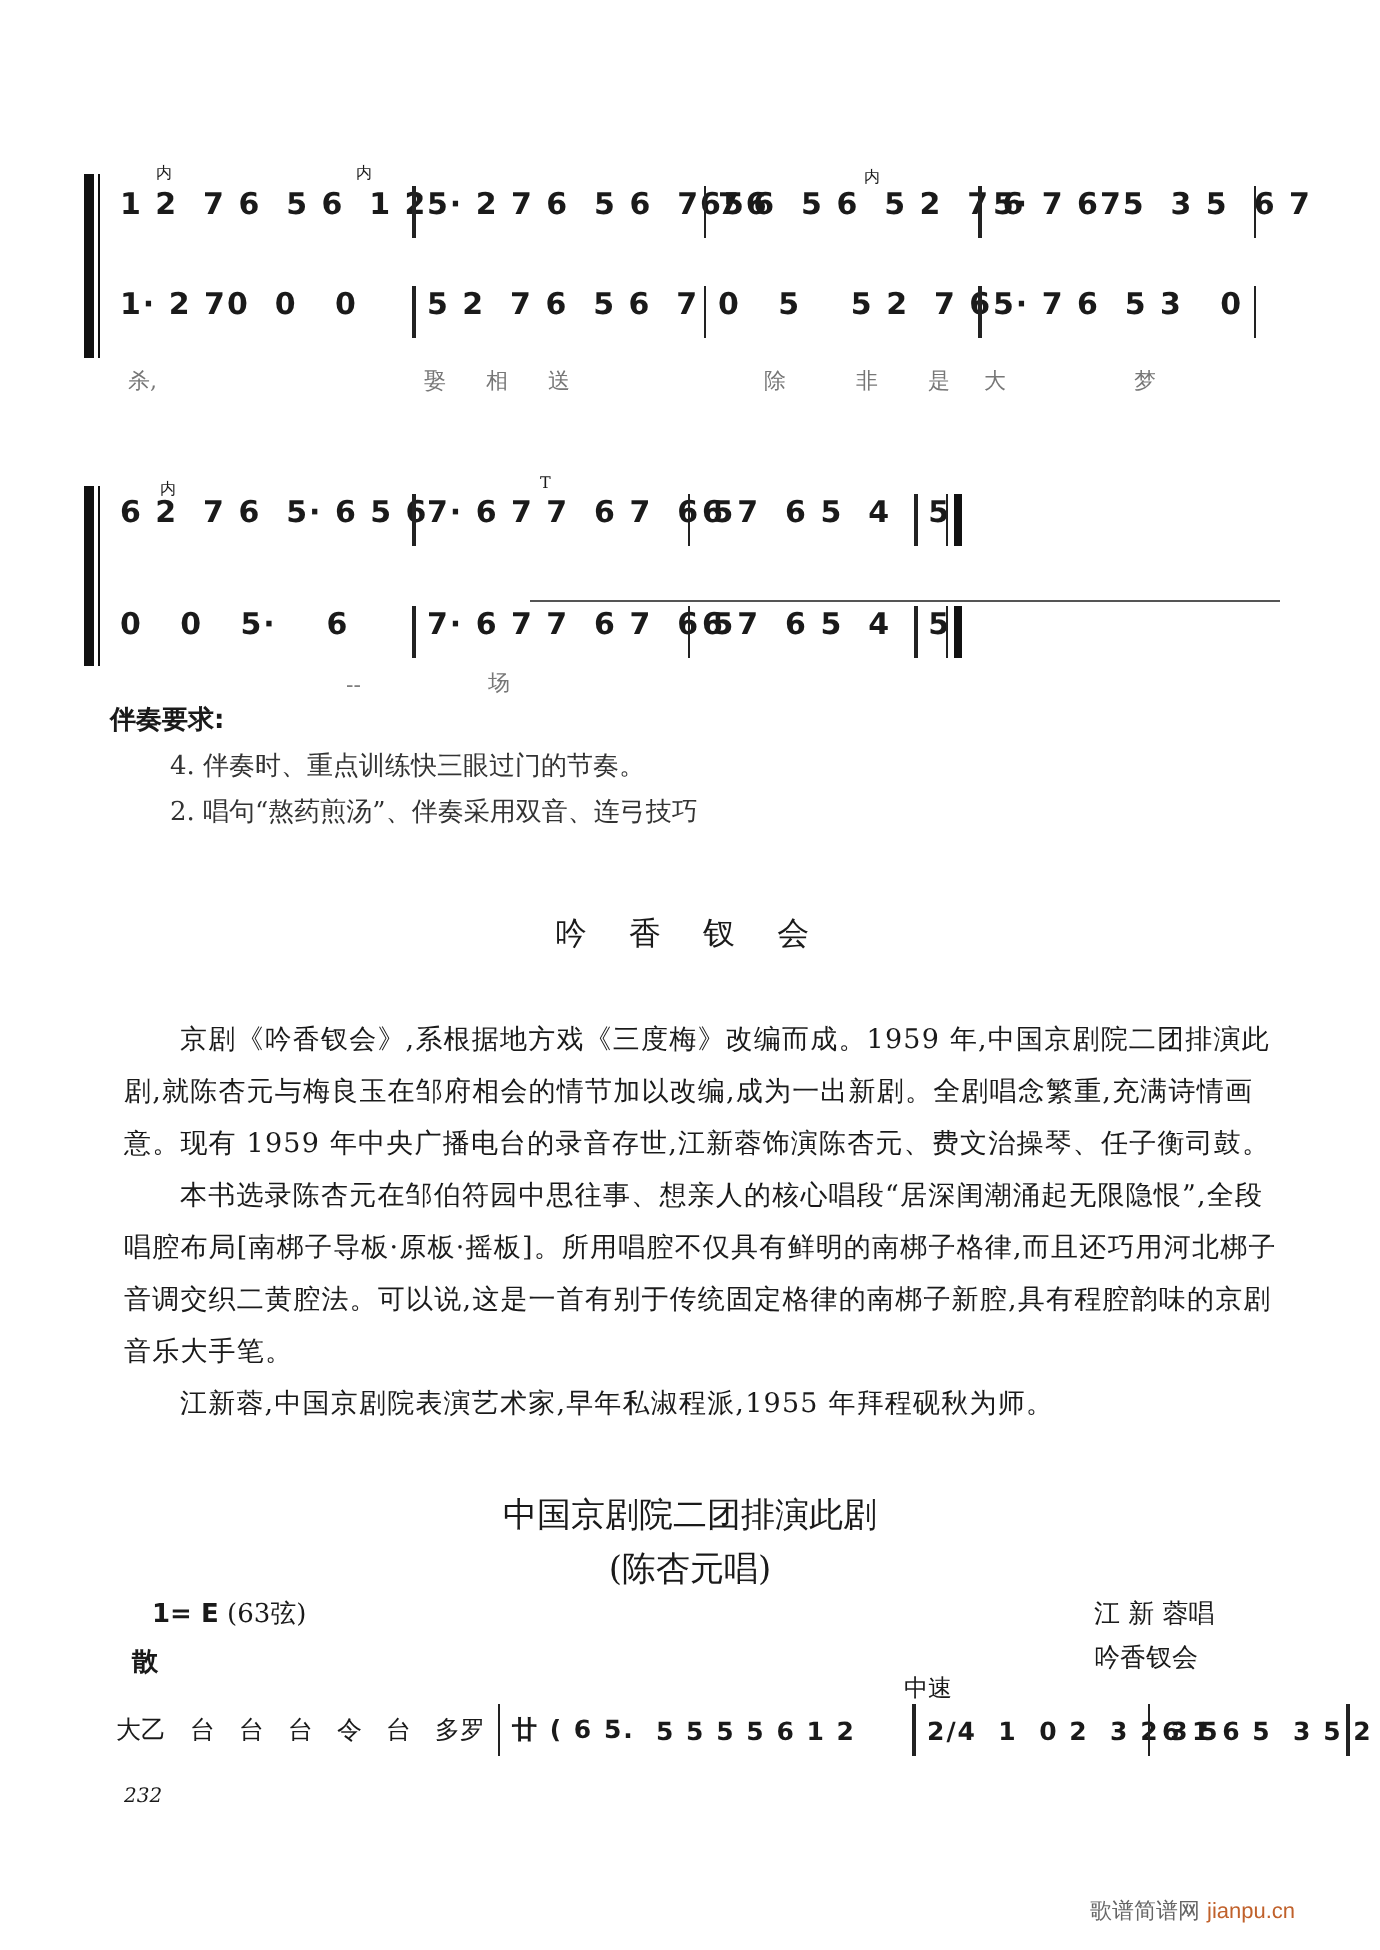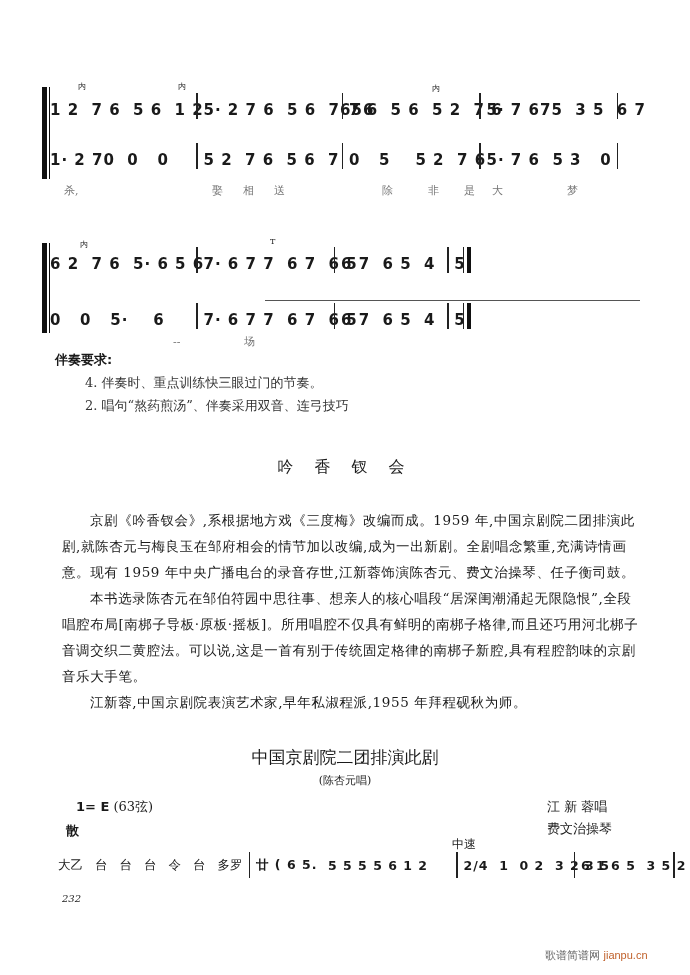--- a/index.html
+++ b/index.html
@@ -4,21 +4,21 @@
 <style>
   html, body { margin: 0; padding: 0; }
   body {
     width: 690px; height: 975px; background: #ffffff; position: relative; overflow: hidden;
     font-family: "DejaVu Serif", "Liberation Serif", serif; color: #1a1a1a;
   }
   .abs { position: absolute; }
   .system { position: absolute; left: 40px; width: 600px; }
   .bracket { position: absolute; left: 2px; width: 5px; background: #111; }
   .bracket-thin { position: absolute; left: 9px; width: 1px; background: #111; }
-  .staff-row { position: absolute; left: 10px; height: 26px; display: flex; align-items: flex-end; }
+  .staff-row { position: absolute; left: 20px; height: 26px; display: flex; align-items: flex-start; }
   .bar { width: 1.5px; height: 26px; background: #222; margin: 0 6px; }
   .bar-final { width: 1.5px; height: 26px; background: #222; margin: 0 3px 0 8px; }
   .bar-final-thick { width: 4px; height: 26px; background: #111; }
   .note {
     font-family: "DejaVu Sans", "Liberation Sans", sans-serif; font-weight: bold; font-size: 15px;
     display: inline-block; text-align: left; white-space: pre; letter-spacing: 1px;
   }
   .lyric { position: absolute; font-size: 11px; color: #777; }
   .h-title { position: absolute; left: 0; width: 690px; text-align: center; }
   .para { position: absolute; left: 90px; width: 545px; font-size: 13.5px; line-height: 26px; letter-spacing: 0.6px; }
@@ -114,30 +114,30 @@
   <span class="indent"></span><span>京剧《吟香钗会》,系根据地方戏《三度梅》改编而成。1959 年,中国京剧院二团排演此剧,就陈杏元与梅良玉在邹府相会的情节加以改编,成为一出新剧。全剧唱念繁重,充满诗情画意。现有 1959 年中央广播电台的录音存世,江新蓉饰演陈杏元、费文治操琴、任子衡司鼓。</span>
 </div>
 <div class="para" style="top:585px;left:62px;width:578px;">
   <span class="indent"></span><span>本书选录陈杏元在邹伯符园中思往事、想亲人的核心唱段“居深闺潮涌起无限隐恨”,全段唱腔布局[南梆子导板·原板·摇板]。所用唱腔不仅具有鲜明的南梆子格律,而且还巧用河北梆子音调交织二黄腔法。可以说,这是一首有别于传统固定格律的南梆子新腔,具有程腔韵味的京剧音乐大手笔。</span>
 </div>
 <div class="para" style="top:689px;left:62px;width:578px;">
   <span class="indent"></span><span>江新蓉,中国京剧院表演艺术家,早年私淑程派,1955 年拜程砚秋为师。</span>
 </div>
 
 <div class="h-title" style="top:746px;font-size:17px;">中国京剧院二团排演此剧</div>
-<div class="h-title" style="top:773px;font-size:11px;">(陈杏元唱)</div>
+<div class="h-title" style="top:773px;font-size:17px;">(陈杏元唱)</div>
 
 <div class="abs" style="left:76px;top:798px;font-size:13px;">
   <span class="note-head">1= E</span>
   <span>(63弦)</span>
 </div>
 <div class="abs" style="left:66px;top:822px;font-size:13px;font-weight:bold;">散</div>
 
 <div class="abs" style="left:547px;top:798px;font-size:13px;">江 新 蓉唱</div>
-<div class="abs" style="left:547px;top:820px;font-size:13px;">费文治操琴</div>
+<div class="abs" style="left:547px;top:820px;font-size:13px;">吟香钗会</div>
 
 <div class="abs" style="left:452px;top:836px;font-size:12px;">中速</div>
 
 <div class="abs" style="left:58px;top:852px;height:26px;display:flex;align-items:center;">
   <span style="font-size:12.5px;margin-right:12px;">大乙</span>
   <span style="font-size:12.5px;margin-right:12px;">台</span>
   <span style="font-size:12.5px;margin-right:12px;">台</span>
   <span style="font-size:12.5px;margin-right:12px;">台</span>
   <span style="font-size:12.5px;margin-right:12px;">令</span>
   <span style="font-size:12.5px;margin-right:12px;">台</span>

